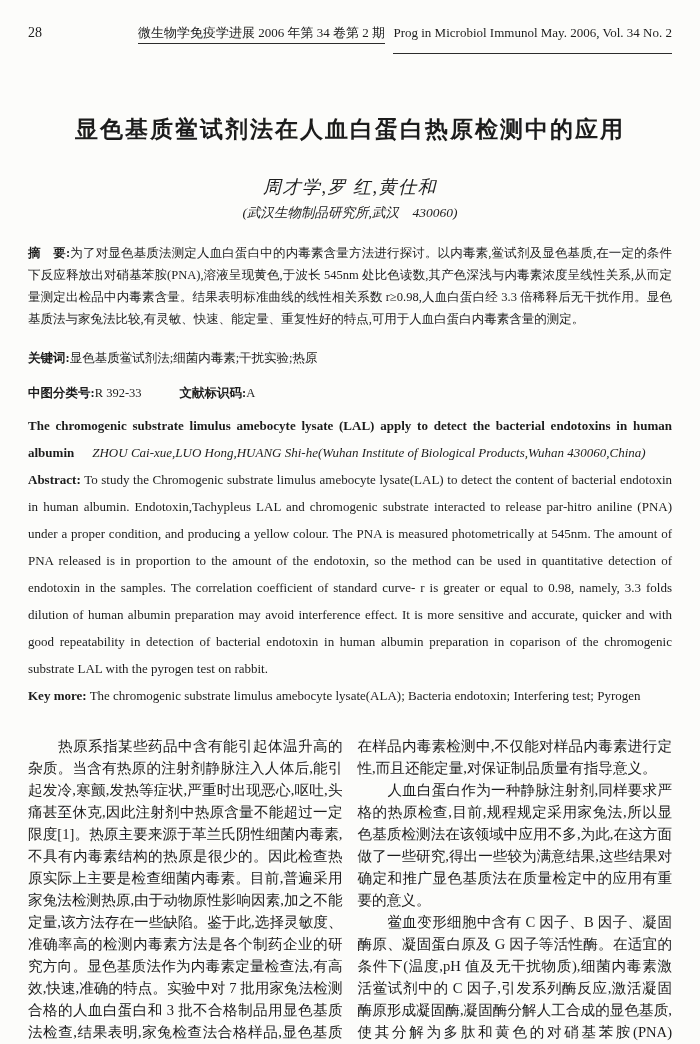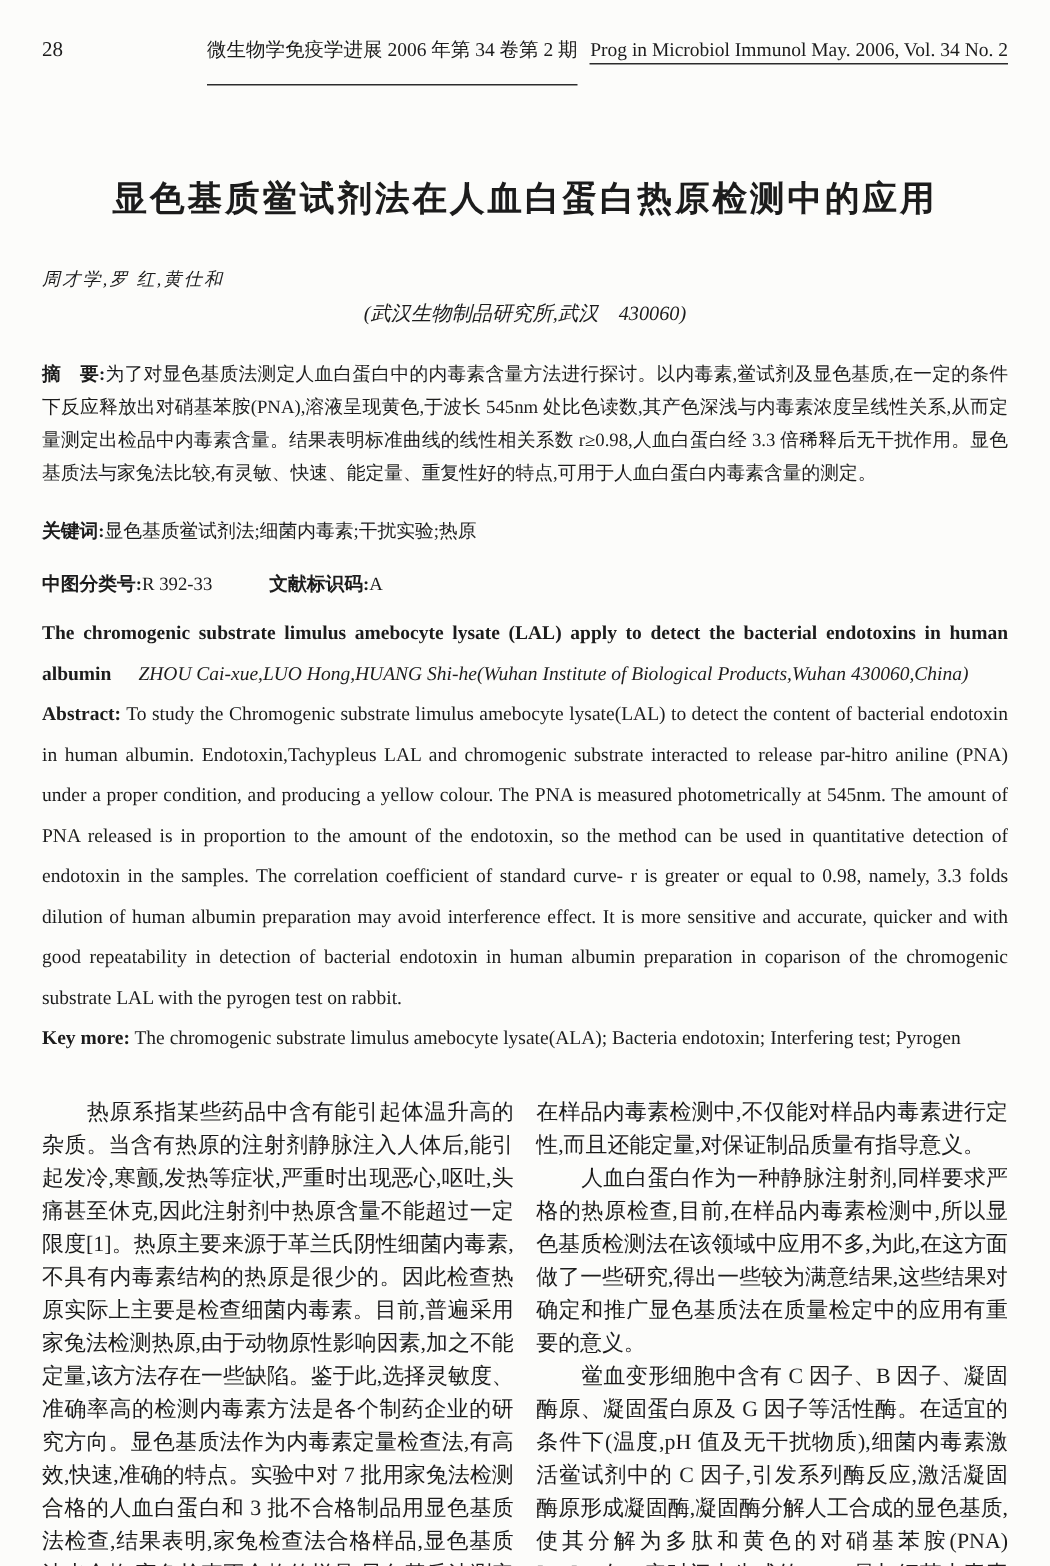--- a/index.html
+++ b/index.html
@@ -4,25 +4,25 @@
 <style>
   html,body{margin:0;padding:0;background:#e9e9e7;}
   .page{
     width:700px;height:1044px;margin:0 auto;background:#fcfcfa;color:#1c1c1c;
     font-family:"Liberation Serif","DejaVu Serif",serif;
     box-sizing:border-box;padding:24px 28px 0 28px;overflow:hidden;position:relative;
   }
   
   .page-header{display:flex;align-items:baseline;font-size:13px;}
   .page-num{flex:0 0 110px;font-size:14px;}
-  .journal-cn{border-bottom:1.5px solid #2c2c2c;padding-bottom:14px;white-space:nowrap;}
-  .journal-en{border-bottom:1.5px solid #2c2c2c;padding-bottom:1px;margin-left:auto;white-space:nowrap;}
+  .journal-cn{border-bottom:1.5px solid #2c2c2c;padding-bottom:1px;white-space:nowrap;}
+  .journal-en{border-bottom:1.5px solid #2c2c2c;padding-bottom:12px;margin-left:auto;white-space:nowrap;}
   
   .title-cn{margin:60px 0 0 0;text-align:center;font-size:23px;font-weight:bold;letter-spacing:2px;}
-  .authors-cn{margin-top:30px;font-size:12px;font-style:italic;letter-spacing:1.5px;}
+  .authors-cn{margin-top:30px;text-align:center;font-size:18px;font-style:italic;letter-spacing:1.5px;}
   .affiliation-cn{margin-top:5px;text-align:center;font-size:13.5px;font-style:italic;}
   
   .abs-cn{margin-top:20px;font-size:12.5px;line-height:22px;text-align:justify;}
   .kw-line{margin-top:17px;font-size:12.5px;line-height:22px;}
   .clc-line{margin-top:2px;font-size:12.5px;line-height:22px;display:flex;}
   .clc-seg2{margin-left:38px;}
   .clc-seg3{margin-left:42px;}
   .b{font-weight:bold;}
   .it{font-style:italic;}
   
@@ -66,18 +66,18 @@
     <p><span class="b">Abstract:</span> <span>To study the Chromogenic substrate limulus amebocyte lysate(LAL) to detect the content of bacterial endotoxin in human albumin. Endotoxin,Tachypleus LAL and chromogenic substrate interacted to release par-hitro aniline (PNA) under a proper condition, and producing a yellow colour. The PNA is measured photometrically at 545nm. The amount of PNA released is in proportion to the amount of the endotoxin, so the method can be used in quantitative detection of endotoxin in the samples. The correlation coefficient of standard curve- r is greater or equal to 0.98, namely, 3.3 folds dilution of human albumin preparation may avoid interference effect. It is more sensitive and accurate, quicker and with good repeatability in detection of bacterial endotoxin in human albumin preparation in coparison of the chromogenic substrate LAL with the pyrogen test on rabbit.</span></p>
     <p><span class="b">Key more:</span> <span>The chromogenic substrate limulus amebocyte lysate(ALA); Bacteria endotoxin; Interfering test; Pyrogen</span></p>
   </div>
 
   <div class="body-cols">
     <div class="col">
       <p class="indent">热原系指某些药品中含有能引起体温升高的杂质。当含有热原的注射剂静脉注入人体后,能引起发冷,寒颤,发热等症状,严重时出现恶心,呕吐,头痛甚至休克,因此注射剂中热原含量不能超过一定限度[1]。热原主要来源于革兰氏阴性细菌内毒素,不具有内毒素结构的热原是很少的。因此检查热原实际上主要是检查细菌内毒素。目前,普遍采用家兔法检测热原,由于动物原性影响因素,加之不能定量,该方法存在一些缺陷。鉴于此,选择灵敏度、准确率高的检测内毒素方法是各个制药企业的研究方向。显色基质法作为内毒素定量检查法,有高效,快速,准确的特点。实验中对 7 批用家兔法检测合格的人血白蛋白和 3 批不合格制品用显色基质法检查,结果表明,家兔检查法合格样品,显色基质法也合格,家兔检查不合格的样品,显色基质法测定的内毒素值也高于规定的内毒素限值,因此,显色基质法</p>
     </div>
     <div class="col">
       <p>在样品内毒素检测中,不仅能对样品内毒素进行定性,而且还能定量,对保证制品质量有指导意义。</p>
-      <p class="indent">人血白蛋白作为一种静脉注射剂,同样要求严格的热原检查,目前,在样品内毒素检测中,所以显色基质检测法在该领域中应用不多,为此,在这方面做了一些研究,得出一些较为满意结果,这些结果对确定和推广显色基质法在质量检定中的应用有重要的意义。</p>
+      <p class="indent">人血白蛋白作为一种静脉注射剂,同样要求严格的热原检查,目前,规程规定采用家兔法,所以显色基质检测法在该领域中应用不多,为此,在这方面做了一些研究,得出一些较为满意结果,这些结果对确定和推广显色基质法在质量检定中的应用有重要的意义。</p>
       <p class="indent">鲎血变形细胞中含有 C 因子、B 因子、凝固酶原、凝固蛋白原及 G 因子等活性酶。在适宜的条件下(温度,pH 值及无干扰物质),细菌内毒素激活鲎试剂中的 C 因子,引发系列酶反应,激活凝固酶原形成凝固酶,凝固酶分解人工合成的显色基质,使其分解为多肽和黄色的对硝基苯胺(PNA)[2,3]。在一定时间内生成的 PNA 量与细菌内毒素浓度成正比关系,可以用分光光度计比色,根据其吸光率计算成内毒素浓度。</p>
     </div>
   </div>
 
 </div>
 
 </body></html>

